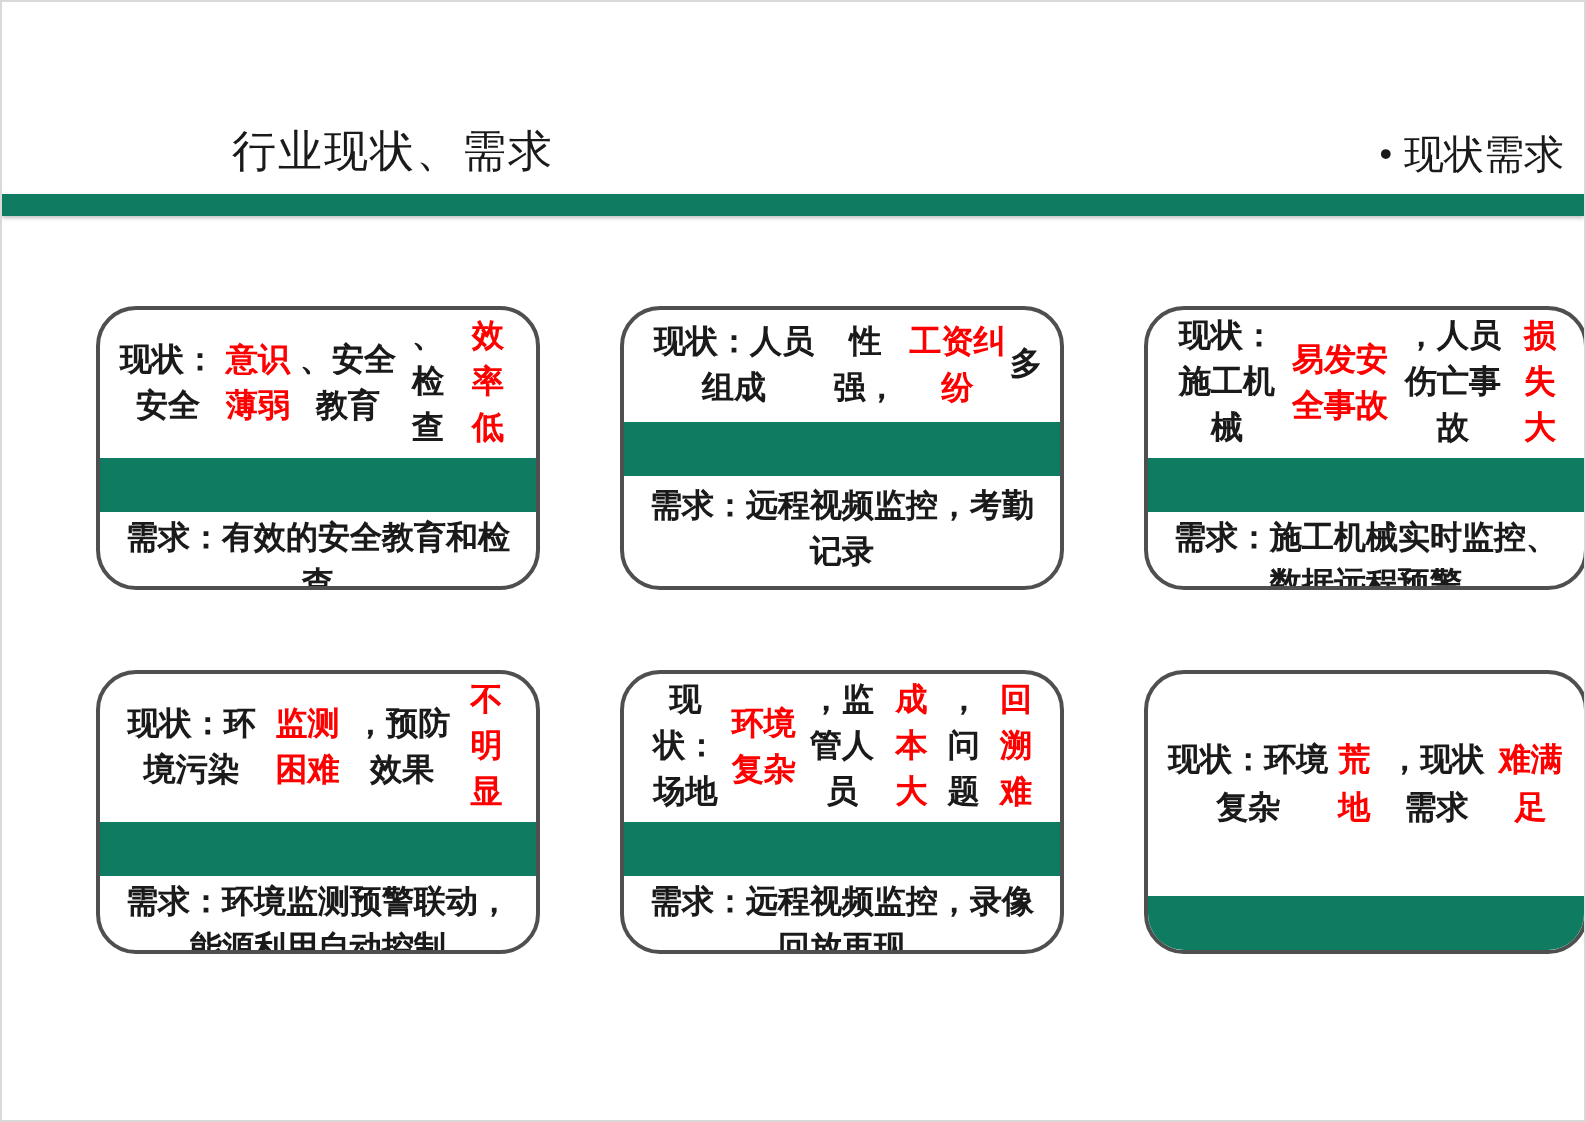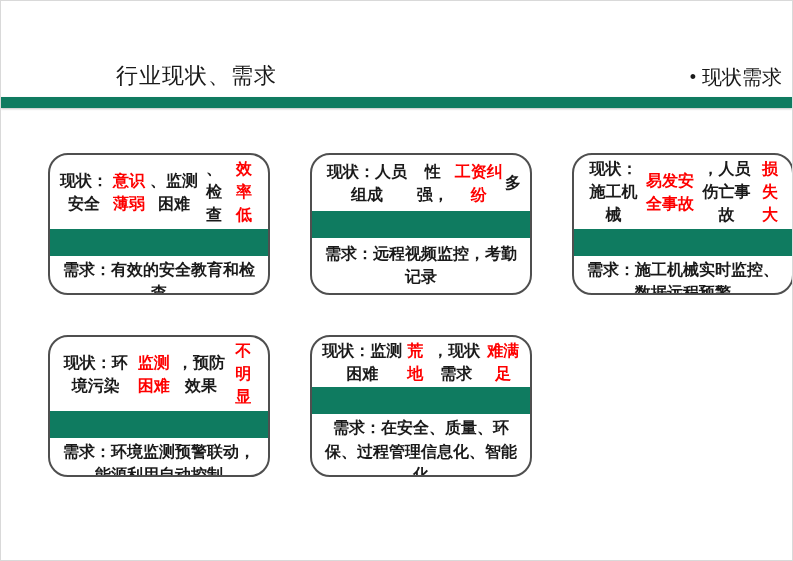--- a/index.html
+++ b/index.html
@@ -60,21 +60,21 @@
     </div>
   </div>
 
   <div class="header-bar"></div>
 
   <div class="cards-grid" id="cards-grid">
     <div class="card">
       <div class="card-status">
           <span>现状：安全</span>
           <span class="seg-red">意识薄弱</span>
-          <span>、监测困难</span>
+          <span>、安全教育</span>
           <span>、检查</span>
           <span class="seg-red">效率低</span>
         </div>
       <div class="card-band"></div>
       <div class="card-need">需求：有效的安全教育和检查</div>
     </div>
 
     <div class="card">
       <div class="card-status">
           <span>现状：人员组成</span>
@@ -101,26 +101,37 @@
       <div class="card-status">
           <span>现状：环境污染</span>
           <span class="seg-red">监测困难</span>
           <span>，预防效果</span>
           <span class="seg-red">不明显</span>
         </div>
       <div class="card-band"></div>
       <div class="card-need">需求：环境监测预警联动，能源利用自动控制</div>
     </div>
 
+    <div class="card">
+      <div class="card-status">
+          <span>现状：场地</span>
+          <span class="seg-red">环境复杂</span>
+          <span>，监管人员</span>
+          <span class="seg-red">成本大</span>
+          <span>，问题</span>
+          <span class="seg-red">回溯难</span>
+        </div>
+      <div class="card-band"></div>
+      <div class="card-need">需求：远程视频监控，录像回放再现</div>
+    </div>
 
     <div class="card">
       <div class="card-status">
-          <span>现状：监测困难</span>
+          <span>现状：环境复杂</span>
           <span class="seg-red">荒地</span>
           <span>，现状需求</span>
           <span class="seg-red">难满足</span>
         </div>
       <div class="card-band"></div>
-      <div class="card-need">需求：在安全、质量、环保、过程管理信息化、智能化</div>
     </div>
   </div>
 
 </div>
 
 </body></html>

